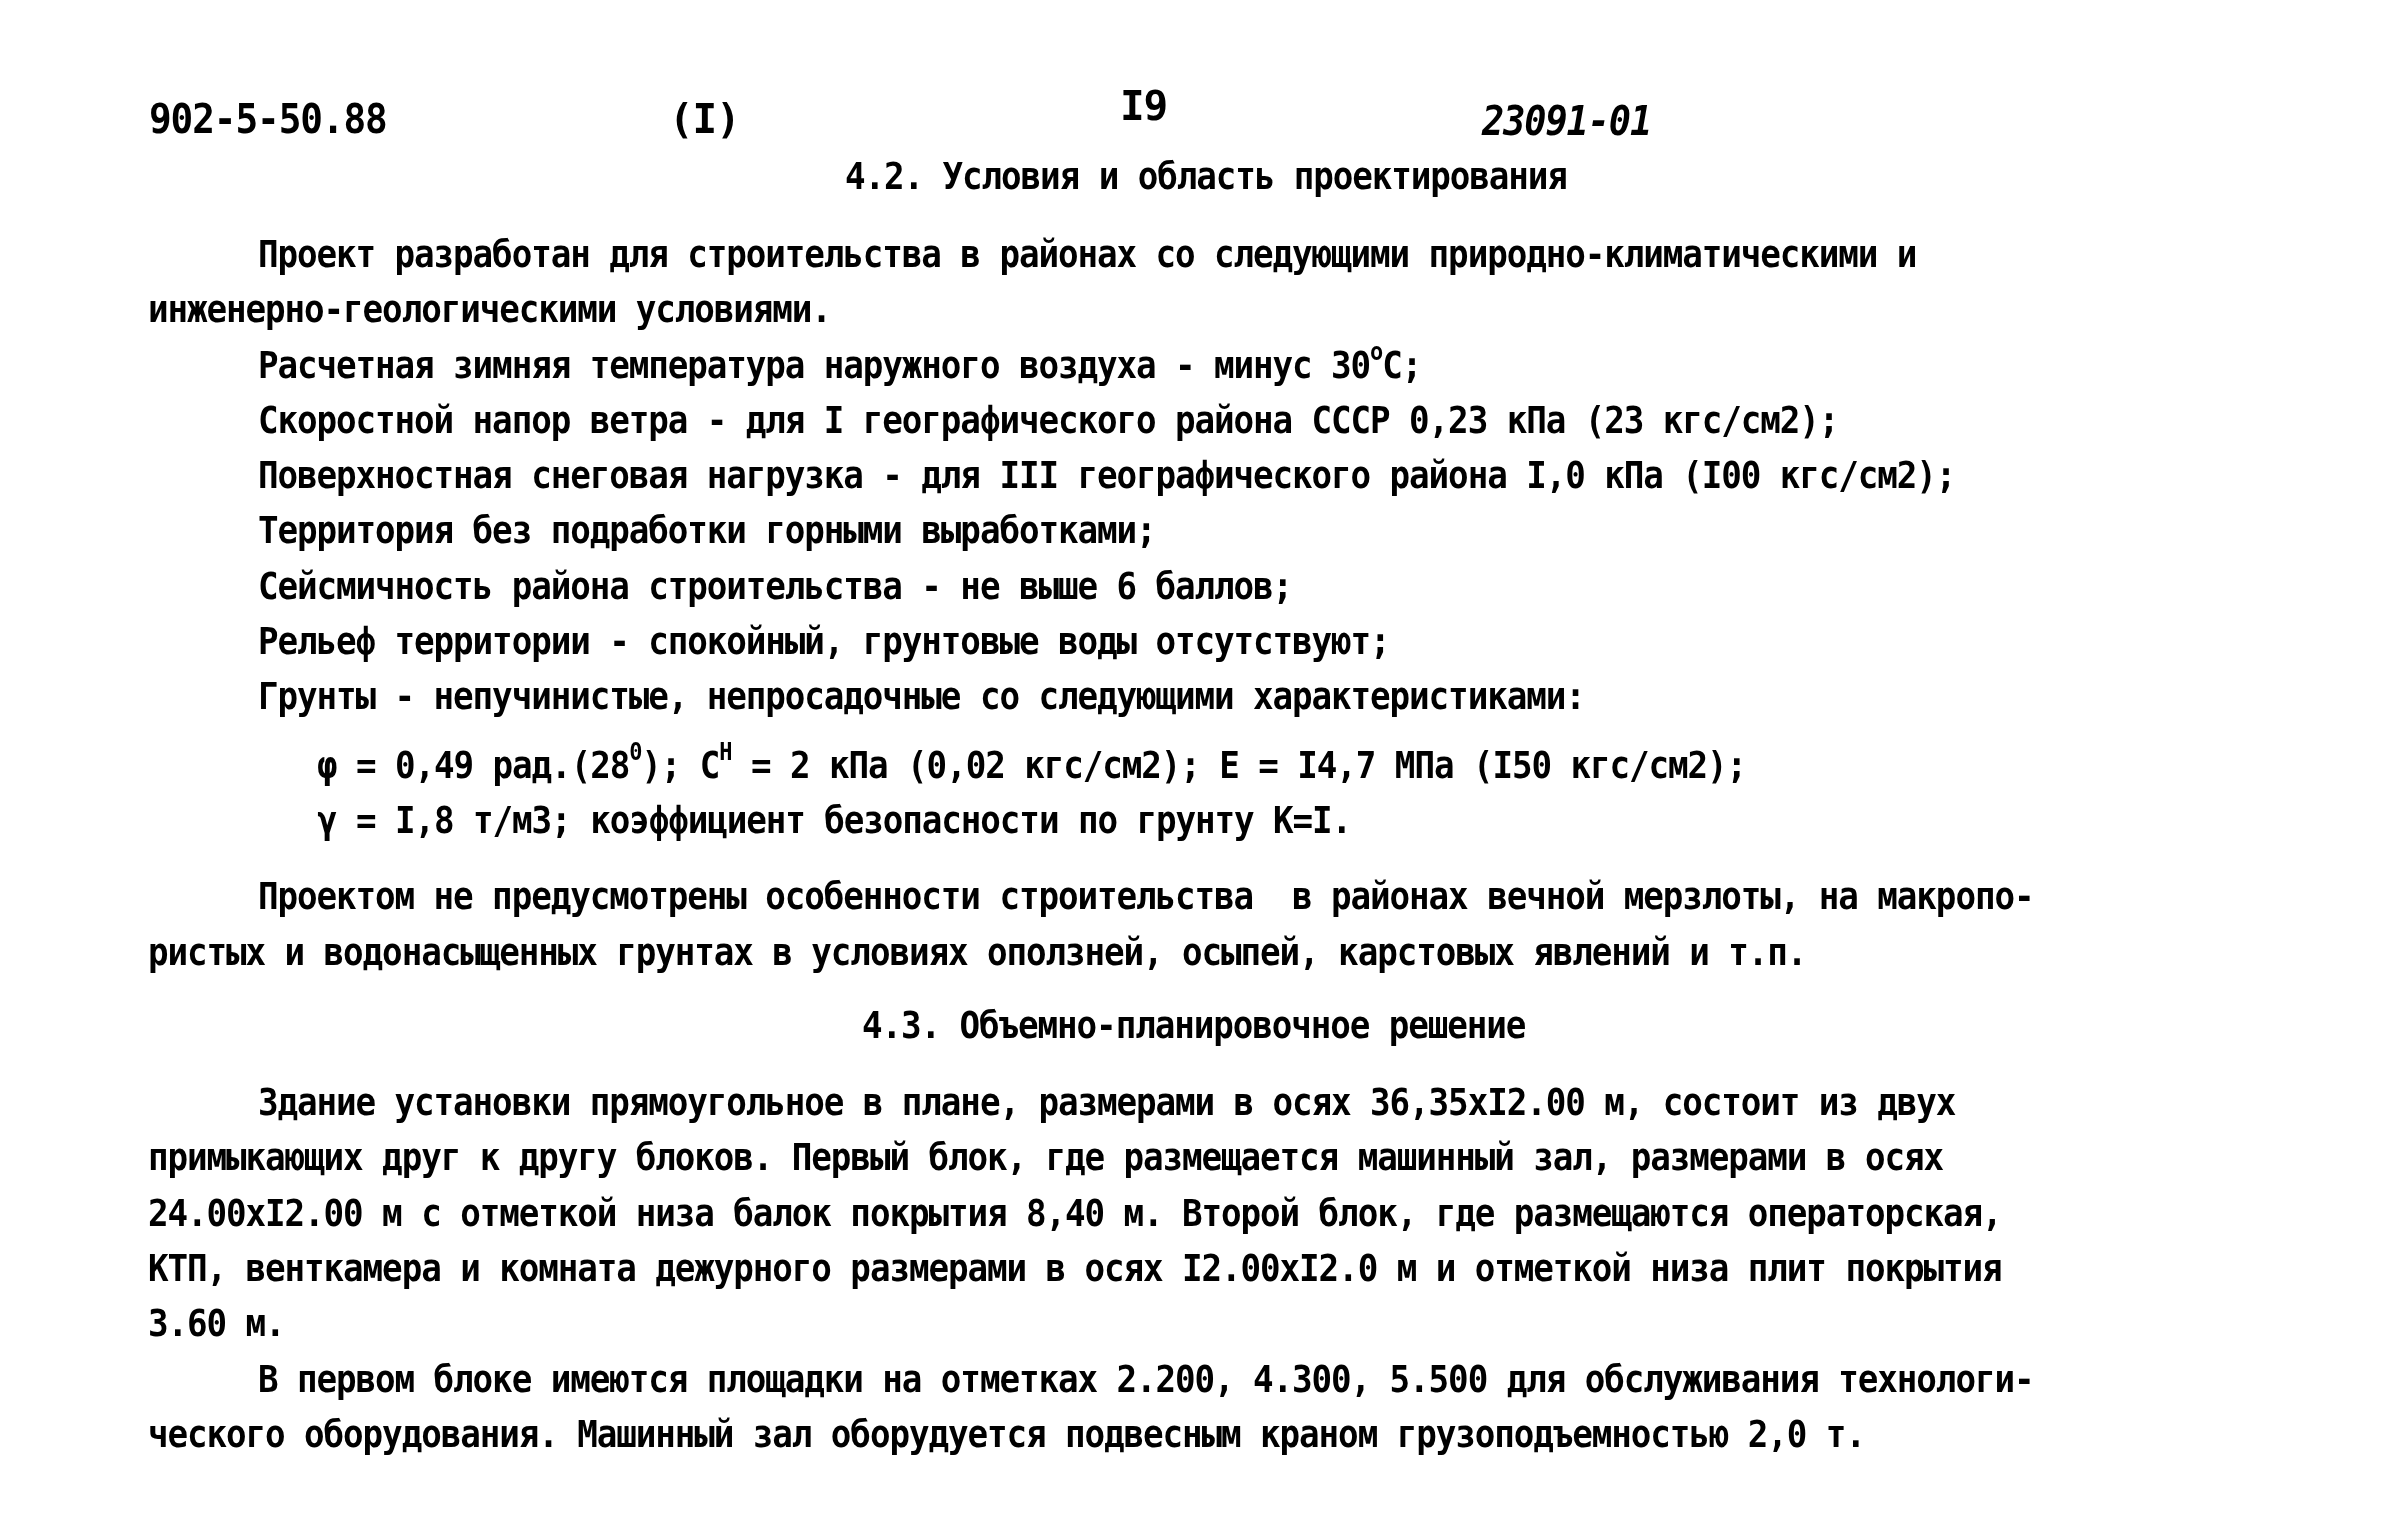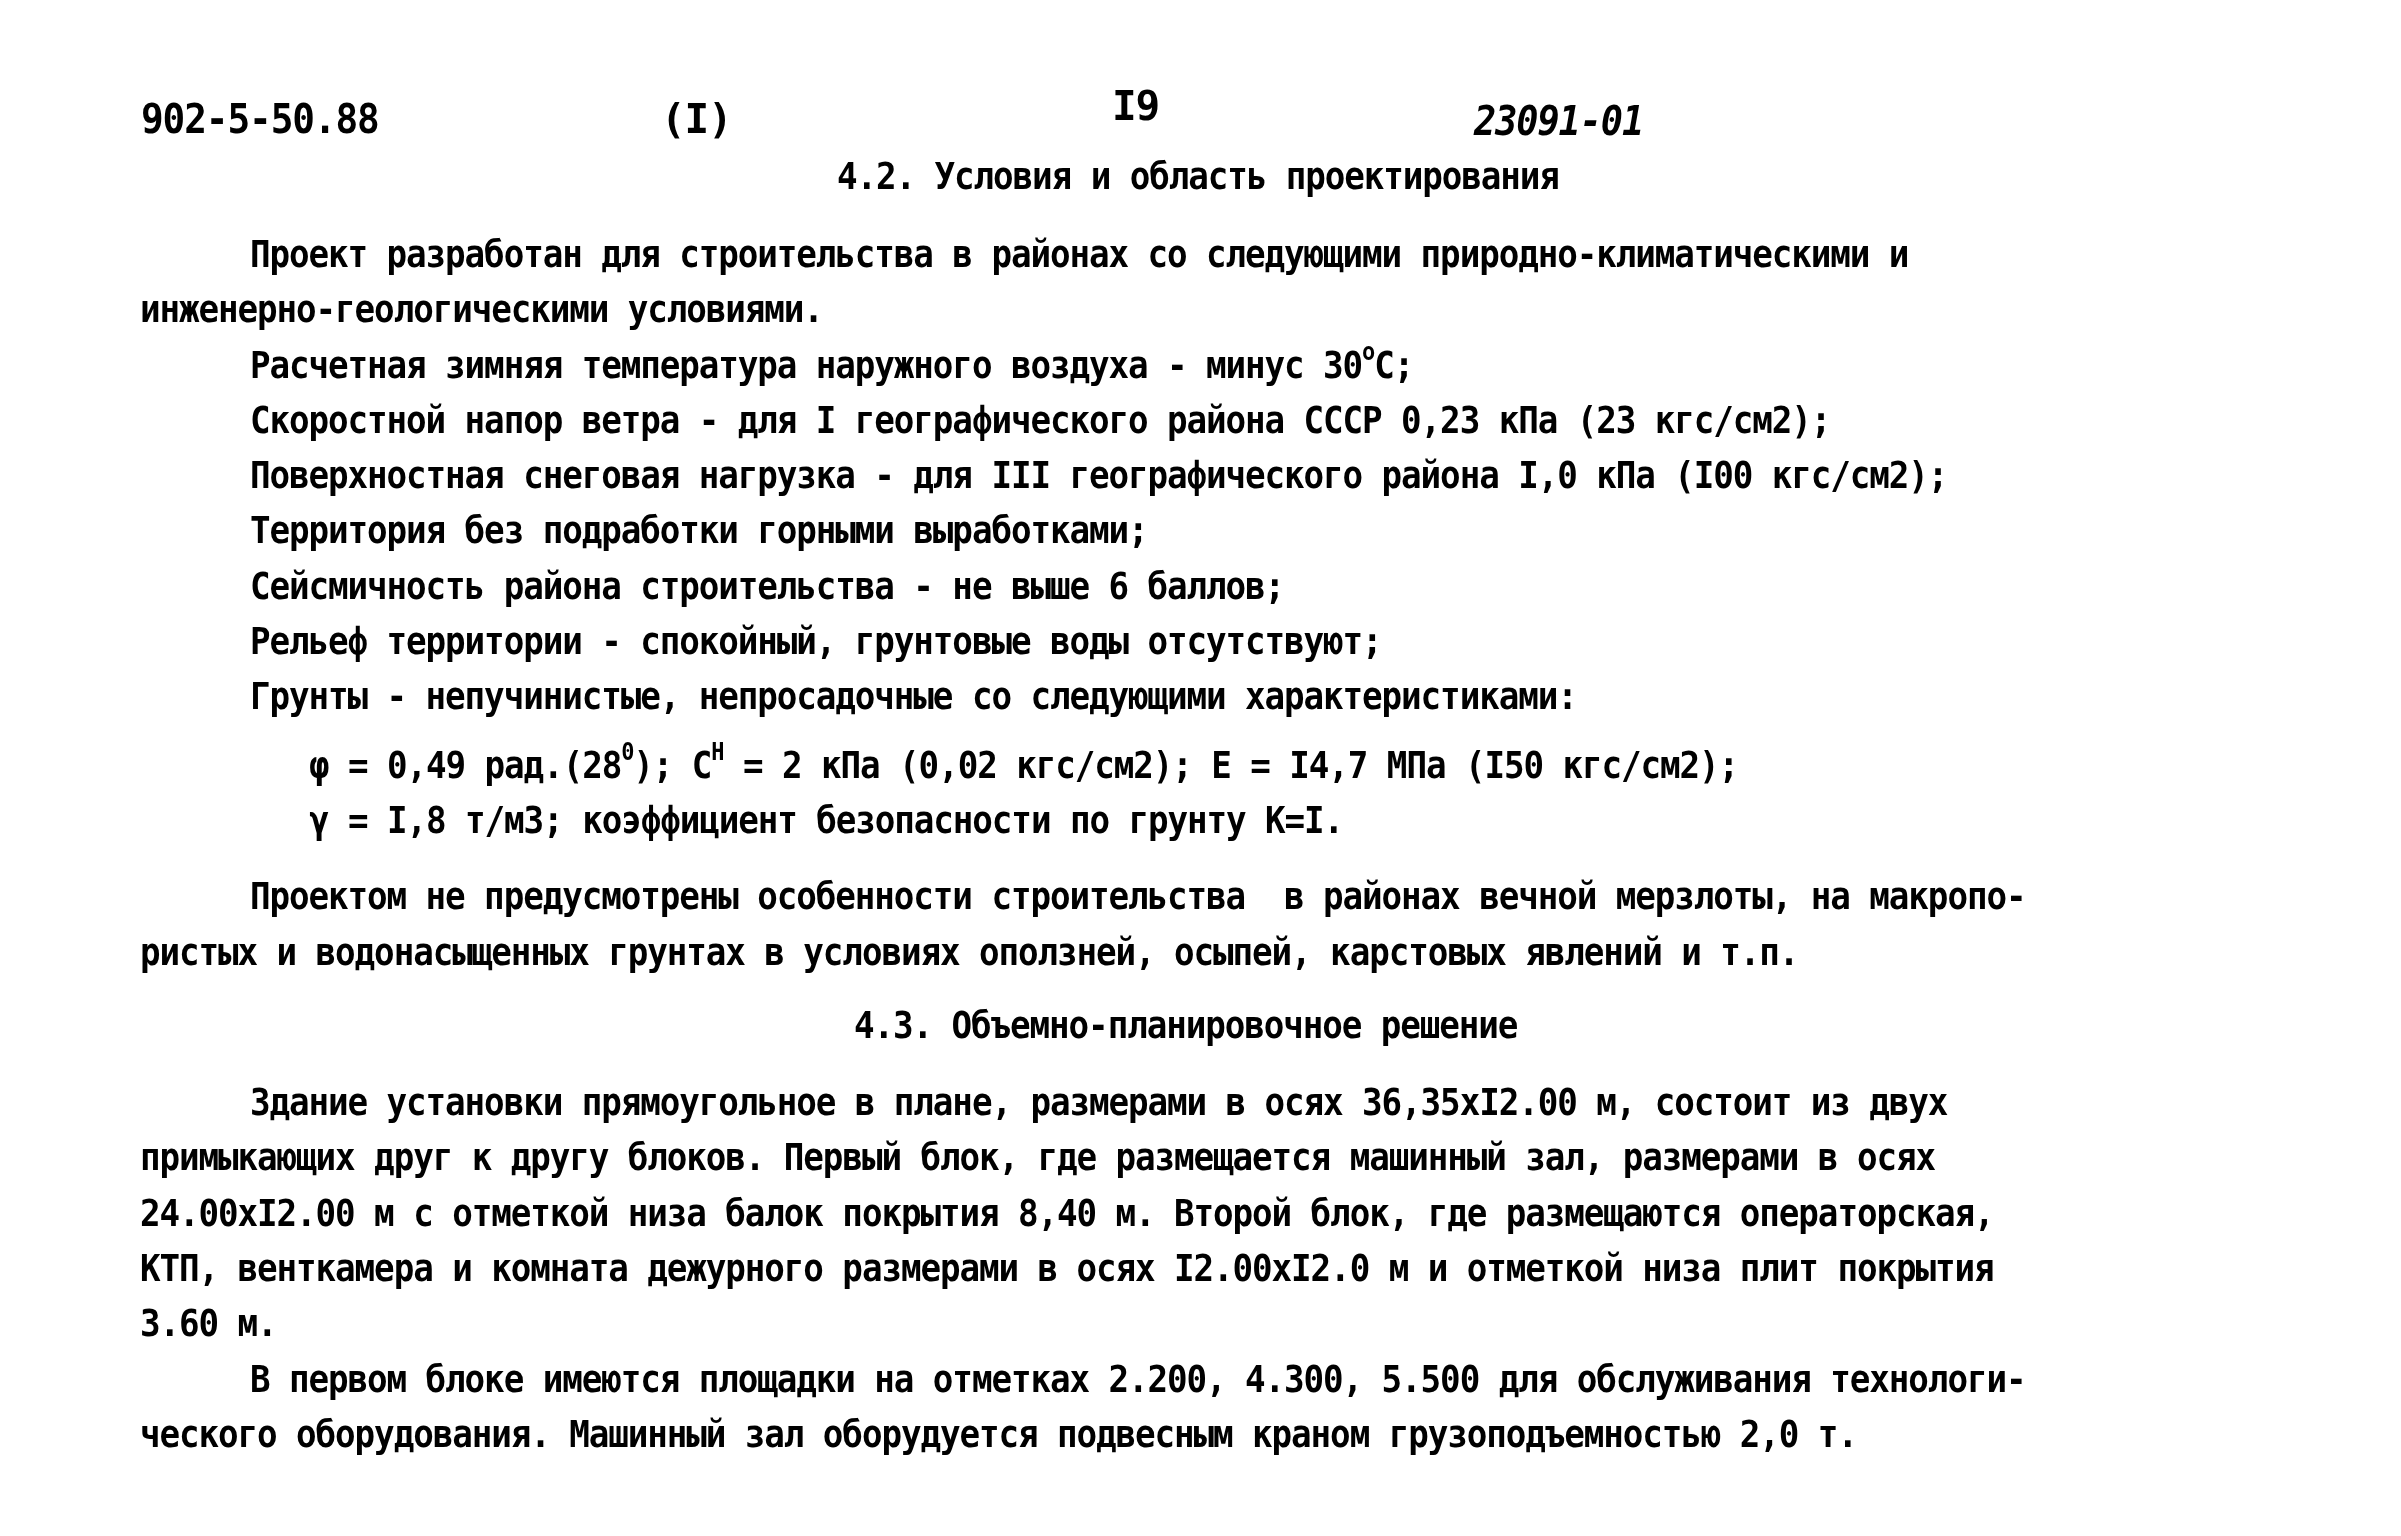--- a/index.html
+++ b/index.html
@@ -1,18 +1,18 @@
 <!DOCTYPE html>
 <html style="font-size:13px"><head>
 <meta charset="utf-8">
 <style>
   html, body { margin:0; padding:0; background:#ffffff; }
   body { width:2401px; height:1536px; position:relative; overflow:hidden;
          font-family:"DejaVu Sans Mono","Liberation Mono",monospace; color:#000; }
-  .page { position:absolute; left:4px; top:0; width:1925px; height:1536px; }
+  .page { position:absolute; left:12px; top:0; width:1925px; height:1536px; }
   .ln { position:absolute; white-space:pre; font-size:38px; line-height:46px;
         font-weight:bold; letter-spacing:-1.2px; transform-origin:left top; }
   .hdr { font-size:41px; font-weight:bold; }
   .ital { font-style:italic; }
   sup { font-size:24.4px; vertical-align:18px; line-height:0; }
 </style>
 </head>
 <body>
 
 <div class="page">

